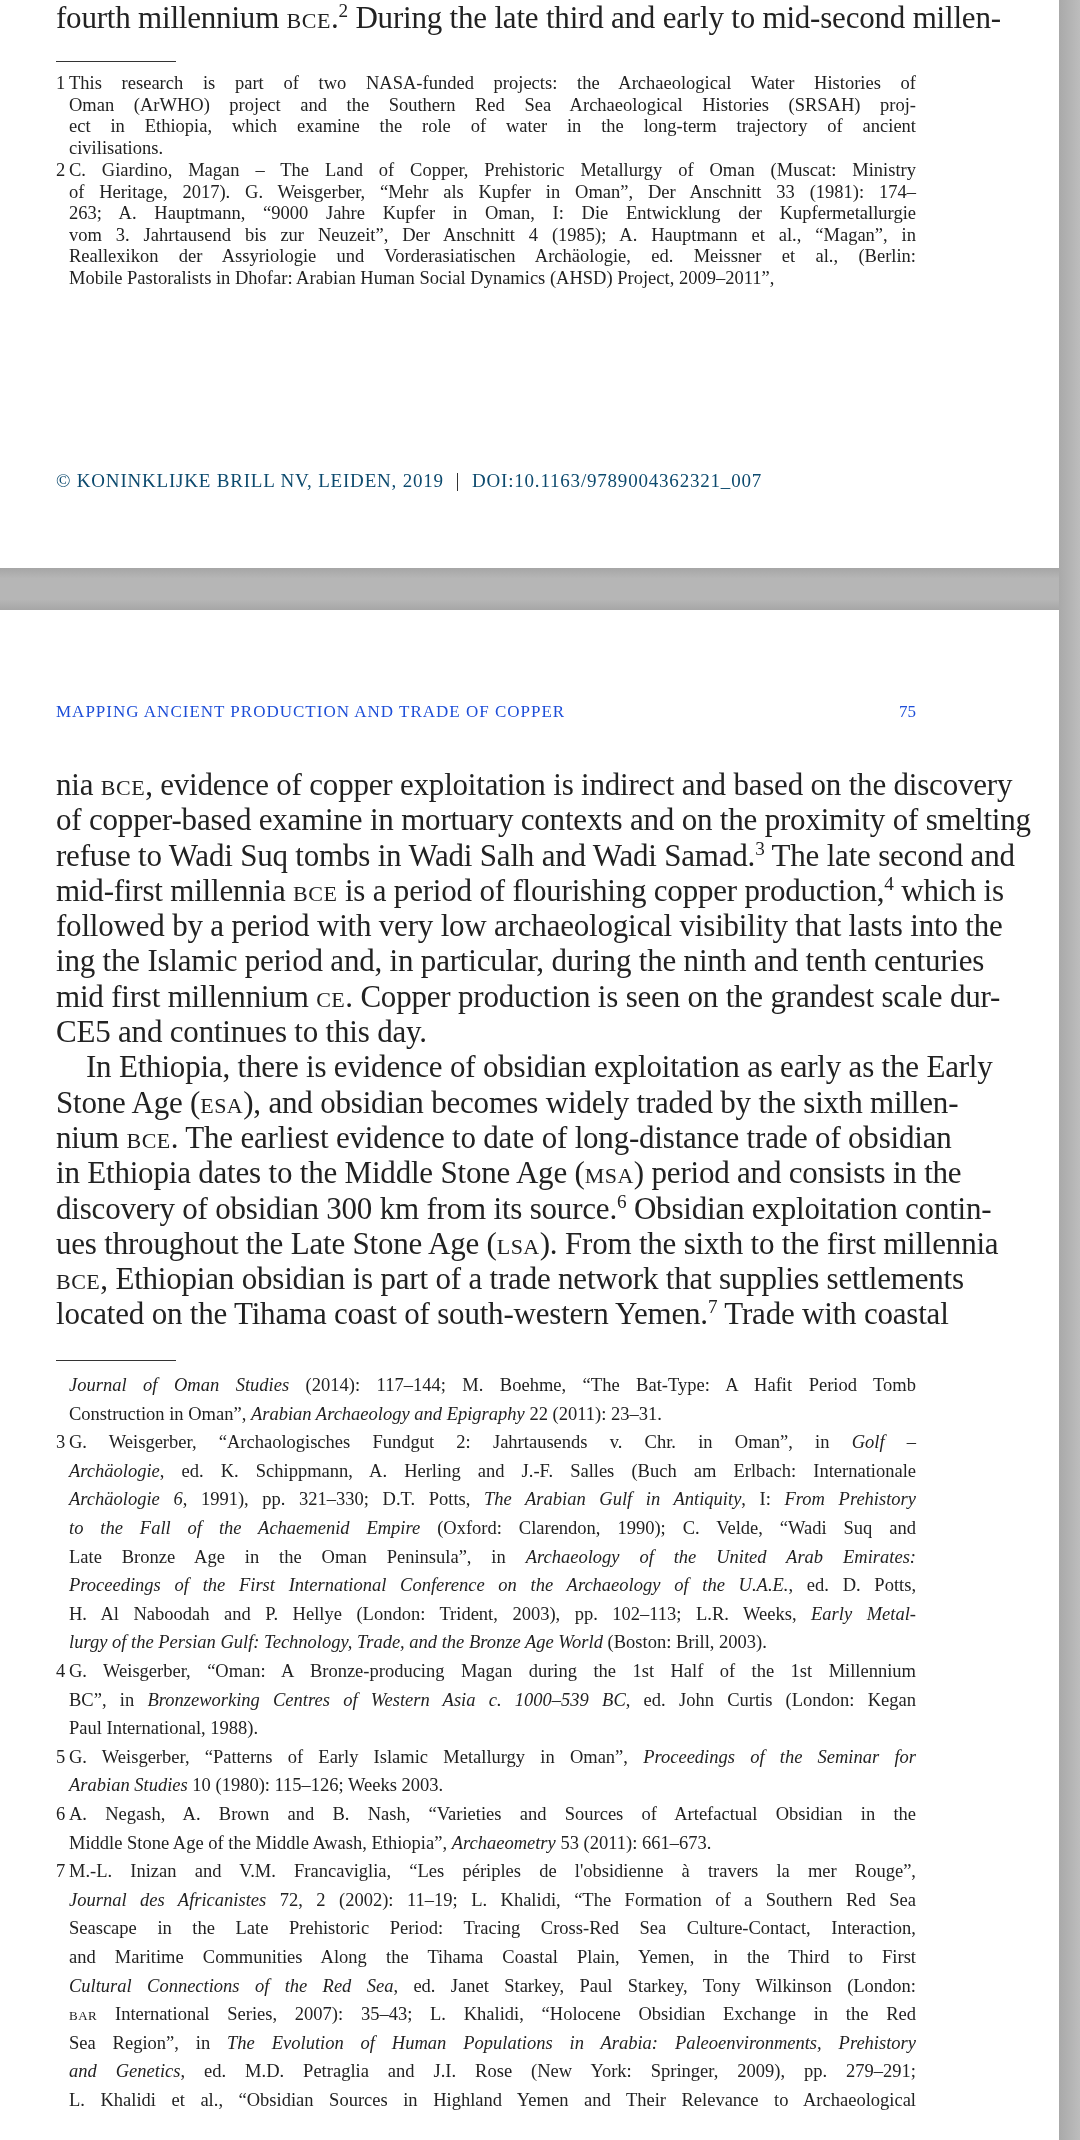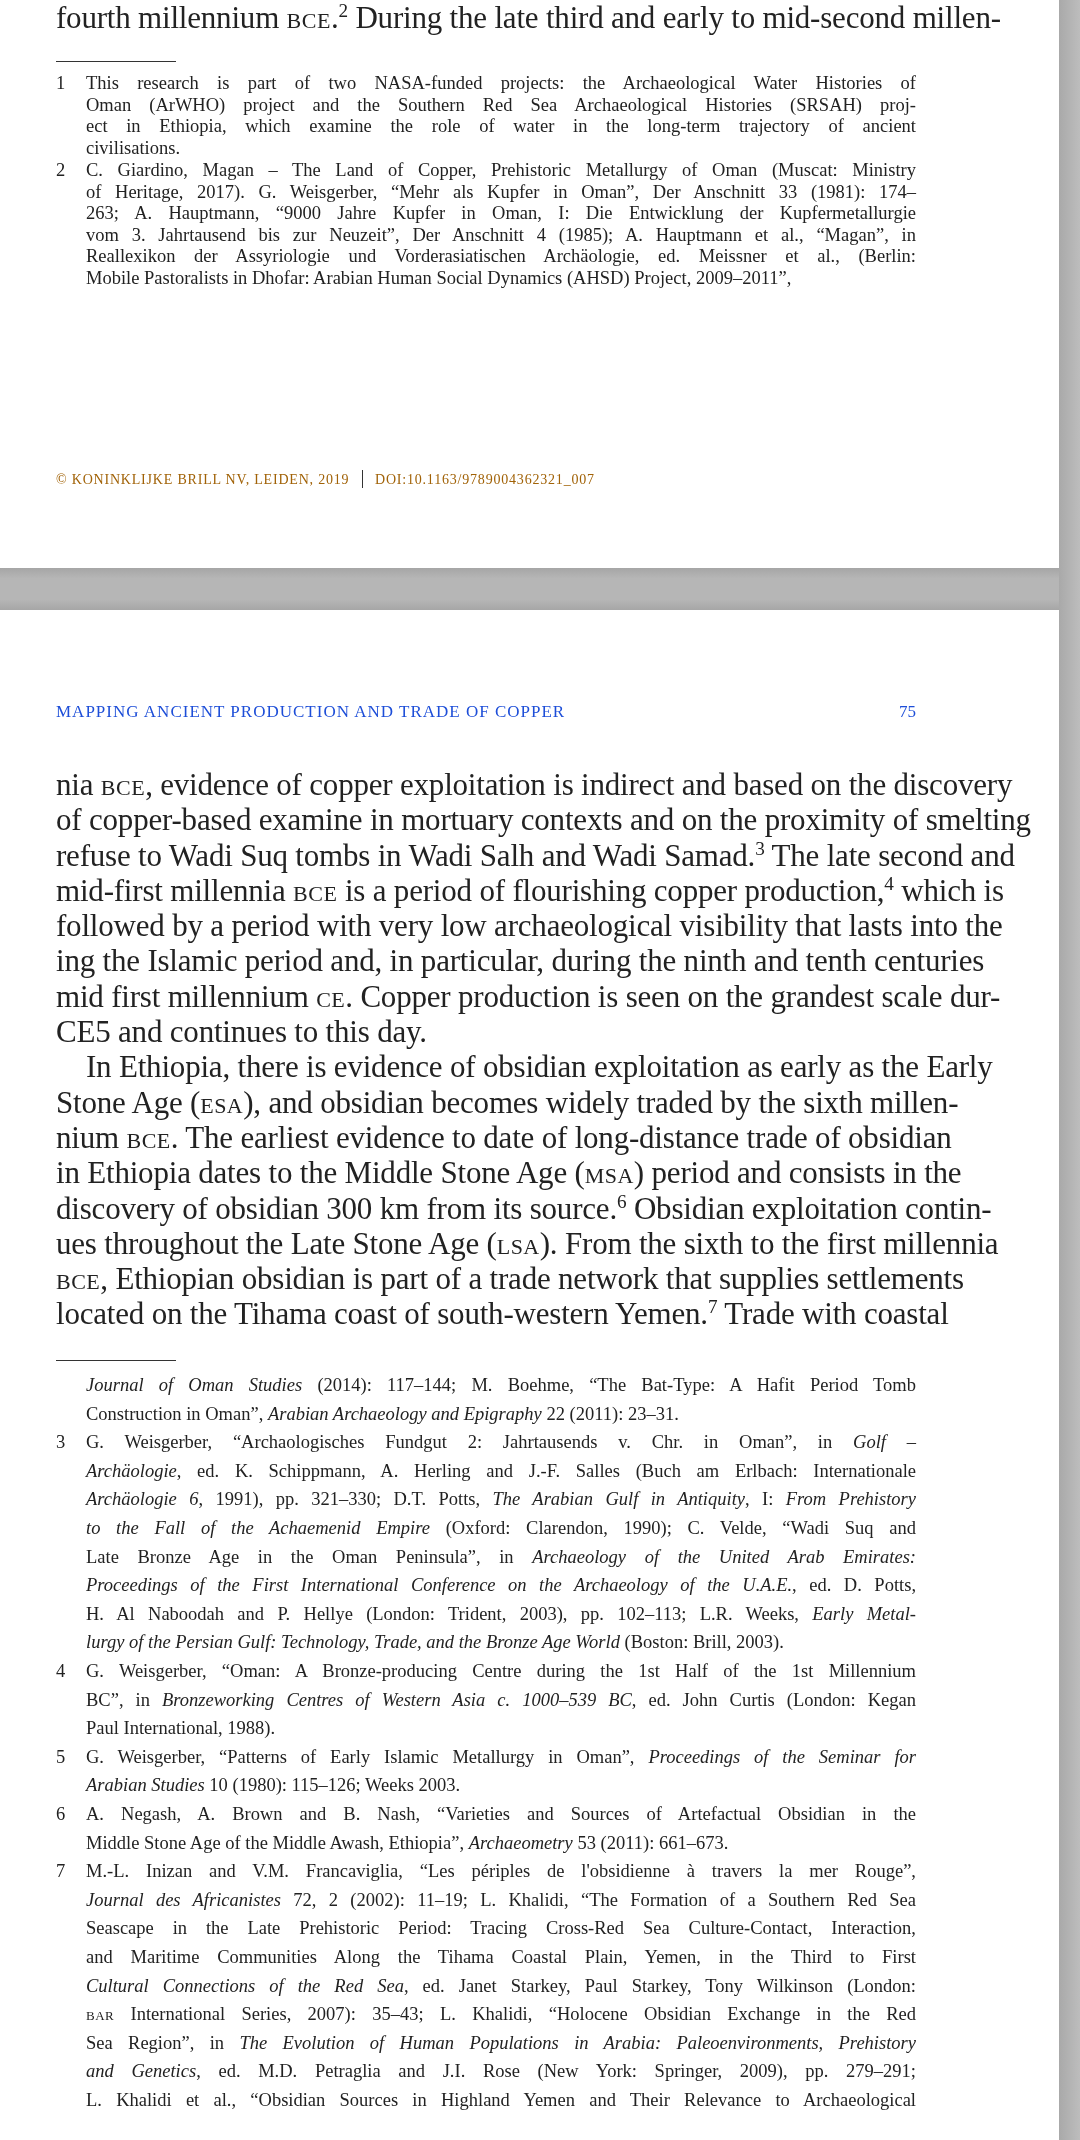--- a/index.html
+++ b/index.html
@@ -29,32 +29,32 @@
       font-size: 31px; line-height: 35.3px; text-align: justify;
       text-align-last: justify; letter-spacing: -0.2px;
     }
     .body-text .line { display: block; white-space: nowrap; text-align: justify; text-align-last: justify; }
     .body-text .line.last { text-align-last: left; }
     .sc { font-variant: small-caps; text-transform: lowercase; letter-spacing: 0.5px; }
     sup { font-size: 0.62em; vertical-align: 0.55em; line-height: 0; }
     .rule { position: absolute; left: 56px; width: 120px; height: 0; border-top: 1.6px solid #333; }
     .fn { position: absolute; left: 56px; width: 860px; font-size: 18.5px; }
     .fn .num { position: absolute; left: 0; width: 20px; }
-    .fn .txt { margin-left: 30px; }
+    .fn .txt { margin-left: 13px; }
     .fn .line { display: block; white-space: nowrap; text-align: justify; text-align-last: justify; }
     .fn .line.last { text-align-last: left; }
     .fn1 { line-height: 21.5px; }
     .fn2 { line-height: 28.6px; }
     .running-head {
       position: absolute; left: 56px; top: 92px; width: 860px;
       font-size: 17px; letter-spacing: 1px; color: #1d4ed8;
     }
     .running-head .folio { position: absolute; right: 0; top: 0; letter-spacing: 0; }
     .copyright {
-      position: absolute; left: 56px; top: 610px; font-size: 14px; letter-spacing: 0.8px; color: #a16207;
+      position: absolute; left: 56px; top: 610px; font-size: 19px; letter-spacing: 0.8px; color: #0c4a6e;
     }
     .copyright .sep { display: inline-block; margin: 0 8px; border-left: 1px solid #333; height: 18px; vertical-align: -4px; }
     i { font-style: italic; }
   </style>
 </head>
 <body>
 
 <div class="scrollbar"></div>
 
 <div class="page" id="page1">
@@ -140,21 +140,21 @@
           <span class="line"><i>to the Fall of the Achaemenid Empire</i> (Oxford: Clarendon, 1990); C. Velde, “Wadi Suq and</span>
           <span class="line">Late Bronze Age in the Oman Peninsula”, in <i>Archaeology of the United Arab Emirates:</i></span>
           <span class="line"><i>Proceedings of the First International Conference on the Archaeology of the U.A.E.</i>, ed. D. Potts,</span>
           <span class="line">H. Al Naboodah and P. Hellye (London: Trident, 2003), pp. 102–113; L.R. Weeks, <i>Early Metal-</i></span>
           <span class="line last"><i>lurgy of the Persian Gulf: Technology, Trade, and the Bronze Age World</i> (Boston: Brill, 2003).</span>
         </div>
       </div>
       <div class="fn fn2" style="top: 286px;">
         <span class="num">4</span>
         <div class="txt">
-          <span class="line">G. Weisgerber, “Oman: A Bronze-producing Centre during the 1st Half of the 1st Millennium</span>
+          <span class="line">G. Weisgerber, “Oman: A Bronze-producing Magan during the 1st Half of the 1st Millennium</span>
           <span class="line">BC”, in <i>Bronzeworking Centres of Western Asia c. 1000–539 BC</i>, ed. John Curtis (London: Kegan</span>
           <span class="line last">Paul International, 1988).</span>
         </div>
       </div>
       <div class="fn fn2" style="top: 371.8px;">
         <span class="num">5</span>
         <div class="txt">
           <span class="line">G. Weisgerber, “Patterns of Early Islamic Metallurgy in Oman”, <i>Proceedings of the Seminar for</i></span>
           <span class="line last"><i>Arabian Studies</i> 10 (1980): 115–126; Weeks 2003.</span>
         </div>

